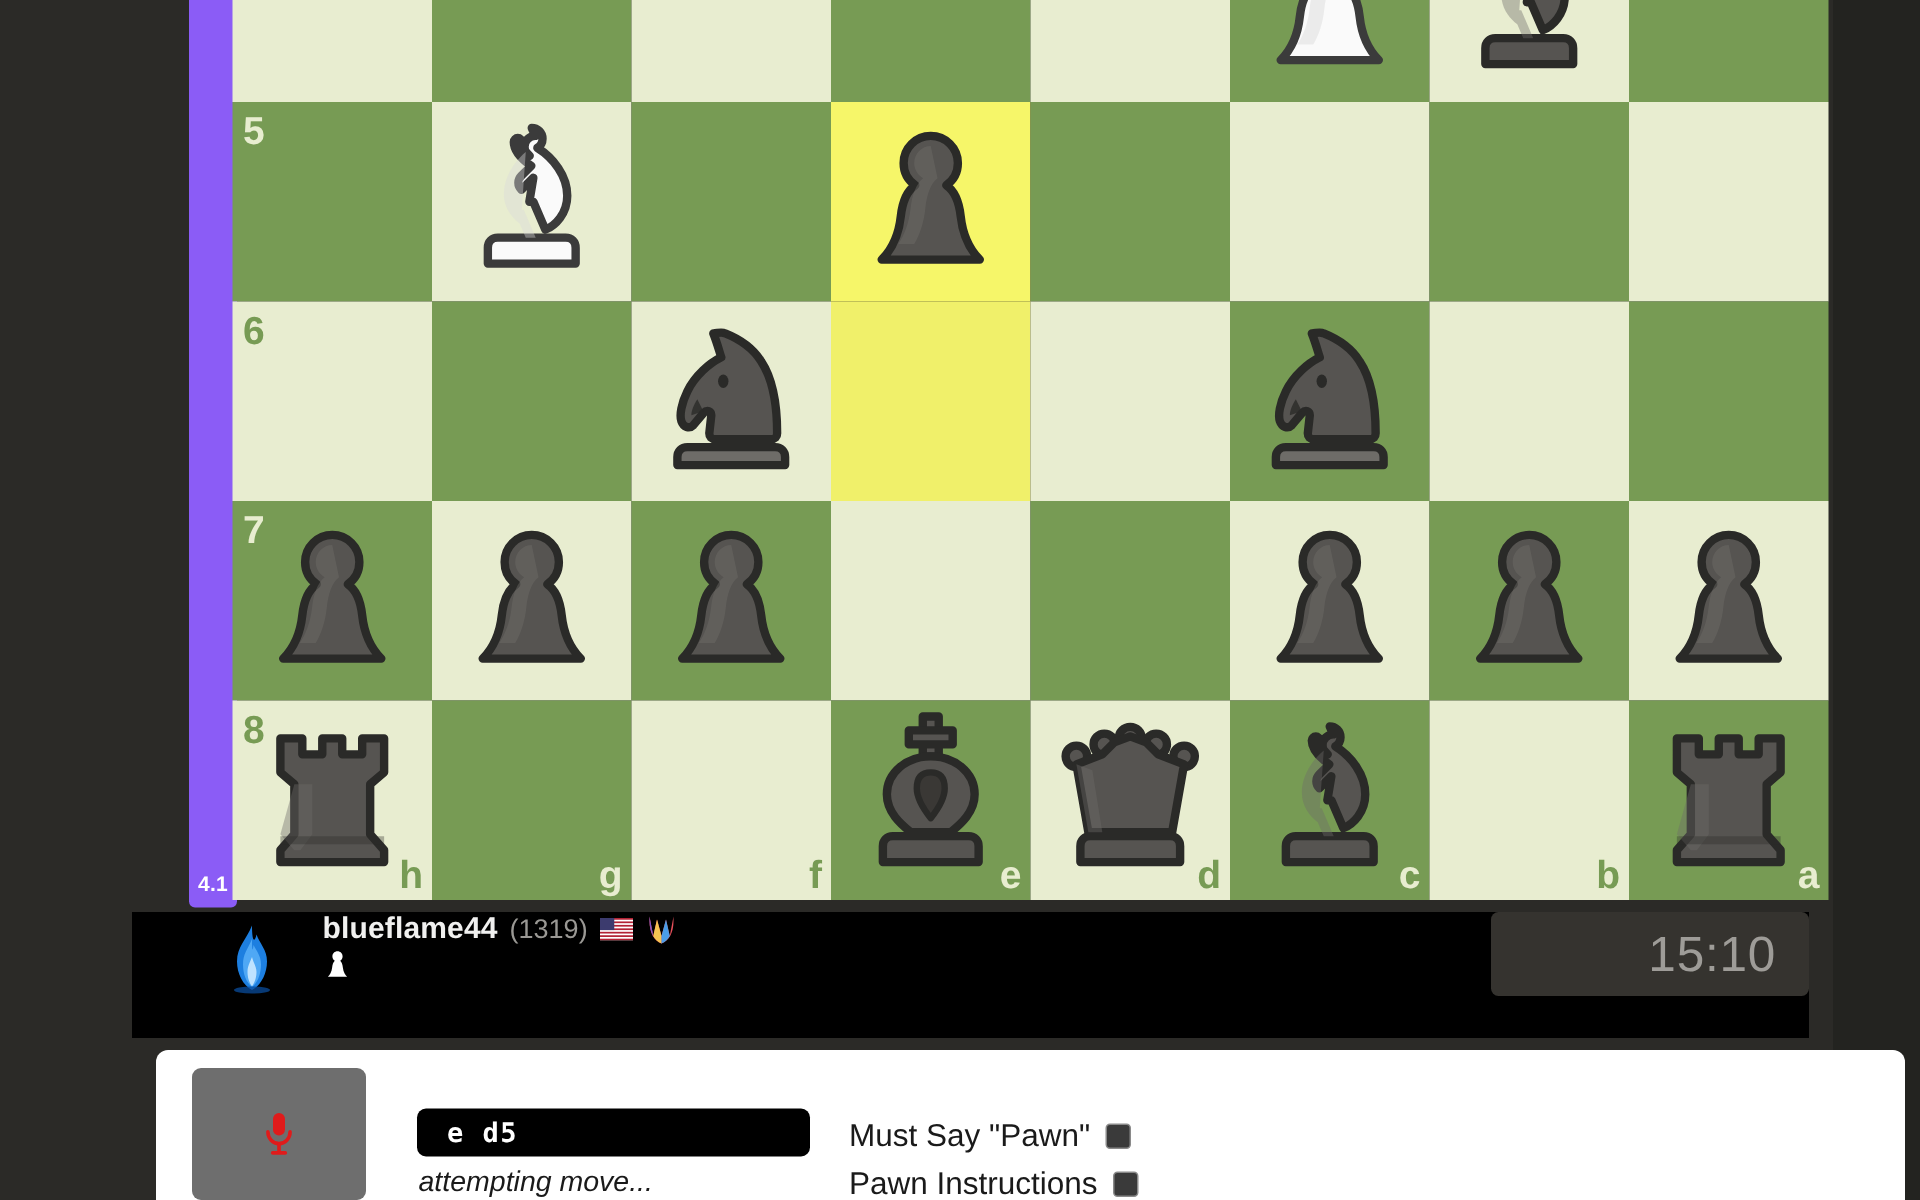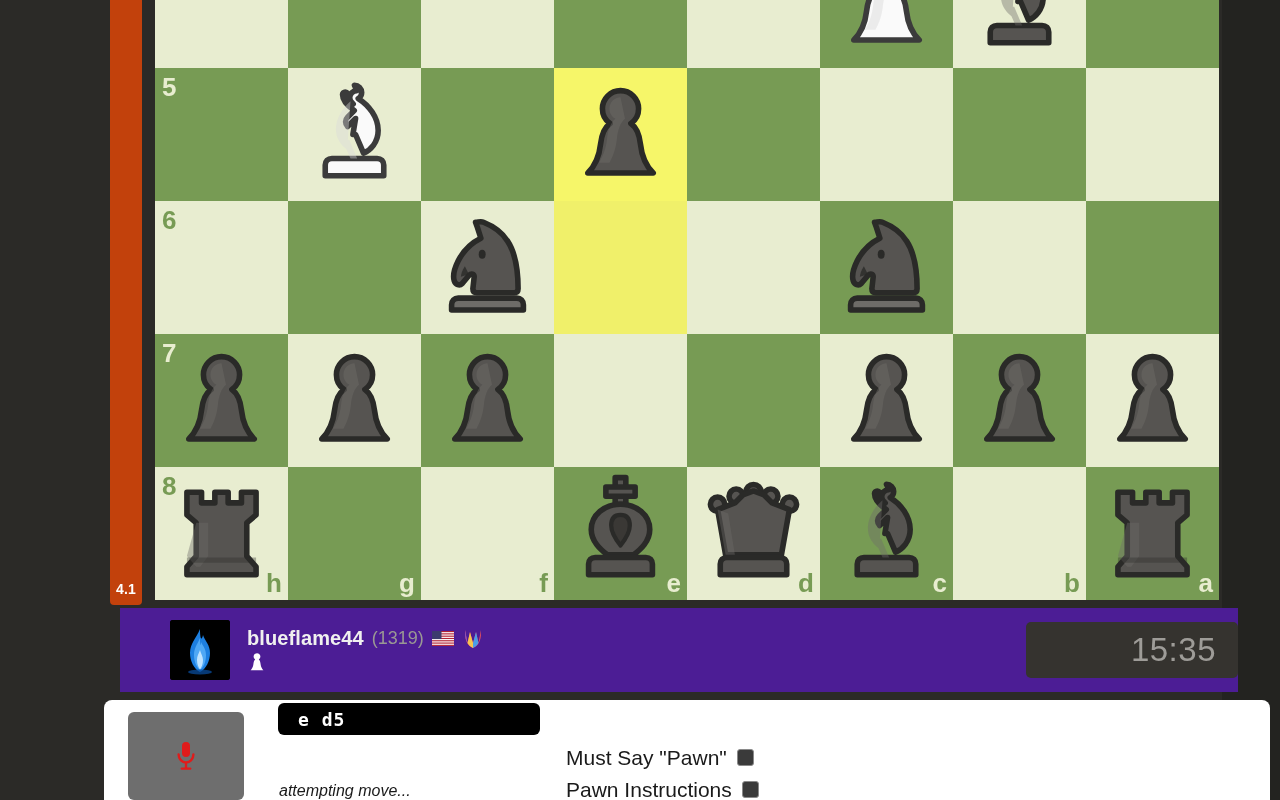--- a/index.html
+++ b/index.html
@@ -29,25 +29,25 @@
   .page-gutter-right {
     position: absolute;
     right: 0; top: 0;
     width: 58px; height: 800px;
     background: #232320;
   }
 
   
   .eval-bar {
     position: absolute;
-    left: 110px;
+    left: 126px;
     top: 0;
     width: 32px;
     height: 605px;
-    background: #c2410c;
+    background: #8b5cf6;
     border-radius: 0 0 4px 4px;
     overflow: hidden;
   }
   .eval-fill-white {
     position: absolute;
     left: 0; bottom: 0;
     width: 100%;
     height: 0%;
     background: #f0f0ef;
   }
@@ -105,27 +105,27 @@
   .piece {
     position: absolute;
     left: 0; top: 0;
     width: 133px; height: 133px;
     display: block;
   }
 
   
   .player-strip {
     position: absolute;
-    left: 120px;
+    left: 88px;
     top: 608px;
     width: 1118px;
     height: 84px;
-    background: #4c1d95;
-    display: flex;
-    align-items: center;
+    background: #000000;
+    display: flex;
+    align-items: flex-start;
     padding: 0 0 0 50px;
   }
   .avatar {
     width: 60px; height: 60px;
     background: #000;
     border-radius: 3px;
     flex: 0 0 auto;
     position: relative;
     overflow: hidden;
   }
@@ -217,25 +217,24 @@
     color: #ffffff;
     font-family: "DejaVu Sans Mono", "Liberation Mono", monospace;
     font-size: 18px;
     font-weight: 700;
     display: flex;
     align-items: center;
     padding-left: 20px;
     letter-spacing: 1px;
   }
   .move-status {
-    font-size: 16px;
+    font-size: 19px;
     font-style: italic;
     color: #1a1a1a;
     padding-left: 1px;
-    margin-top: 40px;
   }
 
   .options-col {
     margin-left: 26px;
     display: flex;
     flex-direction: column;
     gap: 11px;
     padding-top: 7px;
   }
   .option-row {
@@ -469,21 +468,21 @@
           <path d="M11 16 L14 5 L16.5 16 C15.2 18.3 13.4 20 11 21 Z" fill="#4a9de8"></path>
           <path d="M3 3 L5.5 16 C4 13.5 3 10 3 6 Z" fill="#7d55c7"></path>
         </svg>
       </div>
       <div class="player-line2">
         <svg class="side-pawn" viewBox="0 0 20 22">
           <path d="M10 2.2 C11.9 2.2 13.4 3.7 13.4 5.6 C13.4 6.8 12.8 7.9 11.8 8.5 C12.8 9.3 13.4 11 13.6 13.2 C13.9 16 15.2 18 16.4 19.2 L3.6 19.2 C4.8 18 6.1 16 6.4 13.2 C6.6 11 7.2 9.3 8.2 8.5 C7.2 7.9 6.6 6.8 6.6 5.6 C6.6 3.7 8.1 2.2 10 2.2 Z" fill="#ffffff"></path>
         </svg>
       </div>
     </div>
-    <div class="clock">15:35</div>
+    <div class="clock">15:10</div>
   </div>
 
   <div class="bottom-panel">
     <button class="mic-button">
       <svg class="mic-icon" viewBox="0 0 22 32">
         <rect x="7" y="2" width="8" height="15" rx="4" fill="#e01b1b"></rect>
         <path d="M3.6 14.5 C3.6 19 6.9 22.4 11 22.4 C15.1 22.4 18.4 19 18.4 14.5" fill="none" stroke="#e01b1b" stroke-width="2.4" stroke-linecap="round"></path>
         <rect x="9.8" y="22" width="2.4" height="6" fill="#e01b1b"></rect>
         <rect x="5.6" y="27.4" width="10.8" height="2.4" rx="1.2" fill="#e01b1b"></rect>
       </svg>

